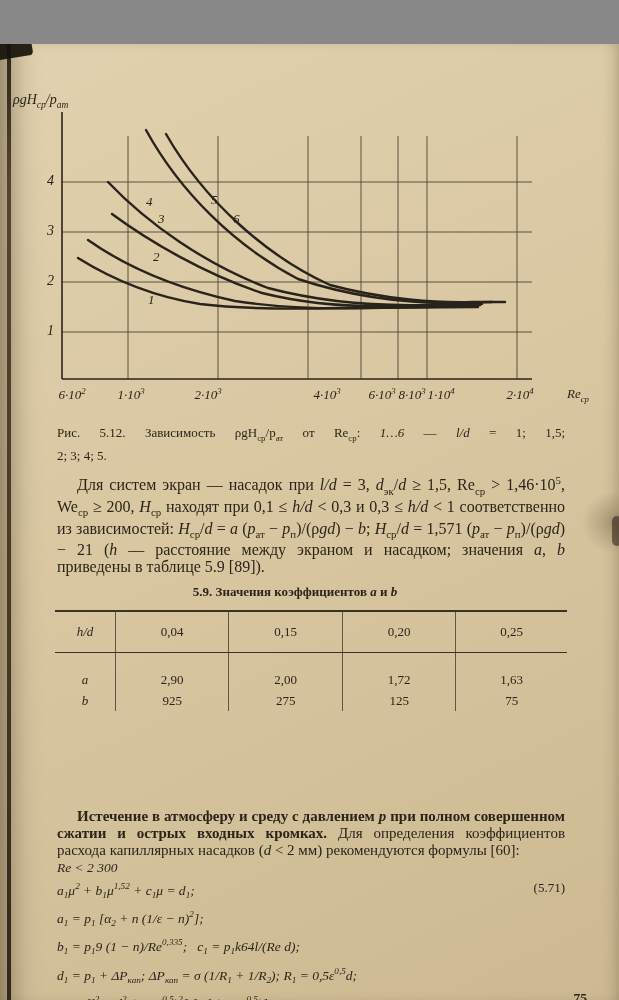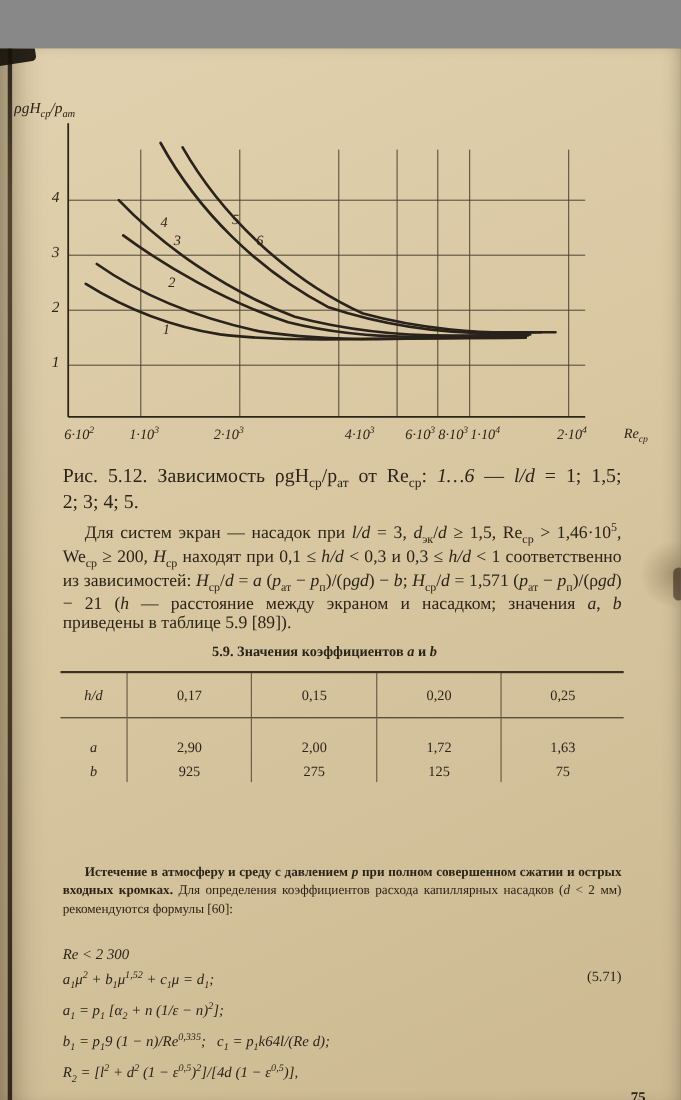--- a/index.html
+++ b/index.html
@@ -22,38 +22,38 @@
   
   .chart { position:absolute; left:0; top:28px; width:619px; height:352px; }
   .chart svg { position:absolute; left:0; top:0; }
   .ylab { position:absolute; left:13px; top:20px; font-style:italic; font-size:14px; white-space:nowrap; }
   .ytick { position:absolute; left:36px; width:18px; text-align:right; font-style:italic; font-size:14px; }
   .xtick { position:absolute; top:314px; transform:translateX(-50%); font-style:italic; font-size:13px; white-space:nowrap; }
   .clabel { position:absolute; font-style:italic; font-size:13px; }
   sub { font-size:.68em; } sup { font-size:.68em; }
 
   
-  .caption { position:absolute; left:57px; top:380px; width:508px; font-size:18px; line-height:17px; }
+  .caption { position:absolute; left:57px; top:380px; width:508px; font-size:13px; line-height:17px; }
   .cap-line1 { text-align:justify; text-align-last:justify; }
   .para1 { position:absolute; left:57px; top:428px; width:508px; font-size:16px; line-height:16.5px; text-align:justify; text-indent:20px; margin:0; }
   .tbl-title { position:absolute; left:0; top:540px; width:590px; text-align:center; font-weight:bold; font-size:13px; }
 
   .coef-table { position:absolute; left:55px; top:566px; width:512px; border-collapse:collapse; font-size:13px;
     border-top:2px solid #3b3223; }
   .coef-table th, .coef-table td { padding:0; text-align:center; font-weight:normal; }
   .coef-table thead th { height:40px; vertical-align:middle; border-bottom:1.5px solid #3b3223; }
   .coef-table th + th, .coef-table td + td { border-left:1px solid rgba(59,50,35,.75); }
   .coef-table .c0 { width:60px; font-style:italic; }
   .coef-table tbody tr.row-a td { padding-top:16px; height:22px; }
   .coef-table tbody tr.row-b td { height:20px; }
   .coef-table tbody .var { font-style:italic; }
 
   .sec-heading { position:absolute; left:0; top:690px; width:586px; text-align:center;
     font-family:"Liberation Sans", sans-serif; font-weight:700; font-size:13.2px; letter-spacing:.4px; line-height:19px; }
-  .para2 { position:absolute; left:57px; top:740px; width:508px; font-size:12px; line-height:17px; text-align:justify; text-indent:20px; margin:0; }
+  .para2 { position:absolute; left:57px; top:764px; width:508px; font-size:15px; line-height:17px; text-align:justify; text-indent:20px; margin:0; }
 
   .formulas { position:absolute; left:57px; top:814px; width:508px; font-size:13.5px; line-height:19px; text-align:left; font-style:italic; }
   .f-line { white-space:nowrap; }
   .eqnum { position:absolute; right:0; top:20px; font-style:normal; font-size:13px; }
 
   .pageno { position:absolute; right:32px; top:946px; font-size:13.5px; font-weight:bold; }
 </style>
 </head>
 <body>
 
@@ -125,21 +125,21 @@
   </div>
 
   <p class="para1">Для систем экран — насадок при <i>l/d</i> = 3, <i>d</i><sub>эк</sub>/<i>d</i> ≥ 1,5, Re<sub>ср</sub> &gt; 1,46·10<sup>5</sup>, We<sub>ср</sub> ≥ 200, <i>H</i><sub>ср</sub> находят при 0,1 ≤ <i>h/d</i> &lt; 0,3 и 0,3 ≤ <i>h/d</i> &lt; 1 соответственно из зависимостей: <i>H</i><sub>ср</sub>/<i>d</i> = <i>a</i> (<i>p</i><sub>ат</sub> − <i>p</i><sub>п</sub>)/(ρ<i>gd</i>) − <i>b</i>; <i>H</i><sub>ср</sub>/<i>d</i> = 1,571 (<i>p</i><sub>ат</sub> − <i>p</i><sub>п</sub>)/(ρ<i>gd</i>) − 21 (<i>h</i> — расстояние между экраном и насадком; значения <i>a</i>, <i>b</i> приведены в таблице 5.9 [89]).</p>
 
   <div class="tbl-title">5.9. Значения коэффициентов <i>a</i> и <i>b</i></div>
 
   <table class="coef-table">
     <thead>
       <tr>
         <th class="c0">h/d</th>
-        <th>0,17</th>
+        <th>0,04</th>
         <th>0,15</th>
         <th>0,20</th>
         <th>0,25</th>
       </tr>
     </thead>
     <tbody>
       <tr class="row-a">
         <td class="var">a</td>
         <td>2,90</td>
         <td>2,00</td>
@@ -157,18 +157,19 @@
   </table>
 
 
   <p class="para2"><b>Истечение в атмосферу и среду с давлением <i>p</i> при полном совершенном сжатии и острых входных кромках.</b> Для определения коэффициентов расхода капиллярных насадков (<i>d</i> &lt; 2 мм) рекомендуются формулы [60]:</p>
 
   <div class="formulas">
     <div class="f-line">Re &lt; 2 300</div>
     <div class="f-line">a<sub>1</sub>μ<sup>2</sup> + b<sub>1</sub>μ<sup>1,52</sup> + c<sub>1</sub>μ = d<sub>1</sub>;</div>
     <div class="f-line">a<sub>1</sub> = p<sub>1</sub> [α<sub>2</sub> + n (1/ε − n)<sup>2</sup>];</div>
     <div class="f-line">b<sub>1</sub> = p<sub>1</sub>9 (1 − n)/Re<sup>0,335</sup>;&nbsp;&nbsp; c<sub>1</sub> = p<sub>1</sub>k64l/(Re d);</div>
+    <div class="f-line">d<sub>1</sub> = p<sub>1</sub> + ΔP<sub>кап</sub>; ΔP<sub>кап</sub> = σ (1/R<sub>1</sub> + 1/R<sub>2</sub>); R<sub>1</sub> = 0,5ε<sup>0,5</sup>d;</div>
     <div class="f-line">R<sub>2</sub> = [l<sup>2</sup> + d<sup>2</sup> (1 − ε<sup>0,5</sup>)<sup>2</sup>]/[4d (1 − ε<sup>0,5</sup>)],</div>
     <span class="eqnum">(5.71)</span>
   </div>
 
   <div class="pageno">75</div>
 </div>
 
 </body></html>

